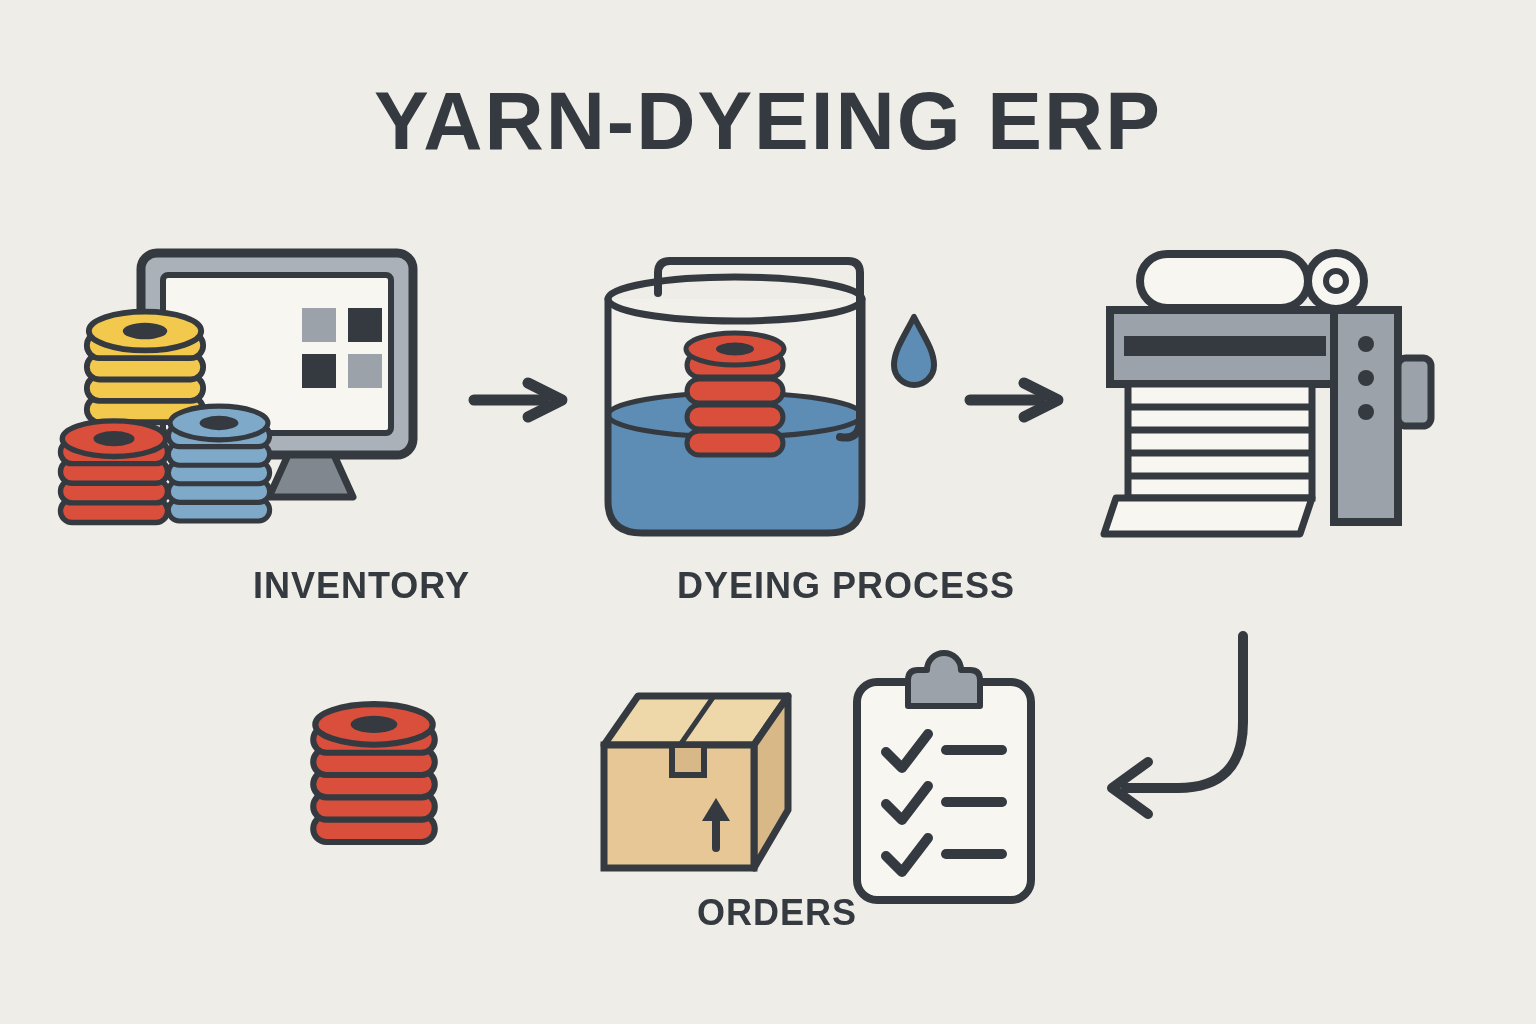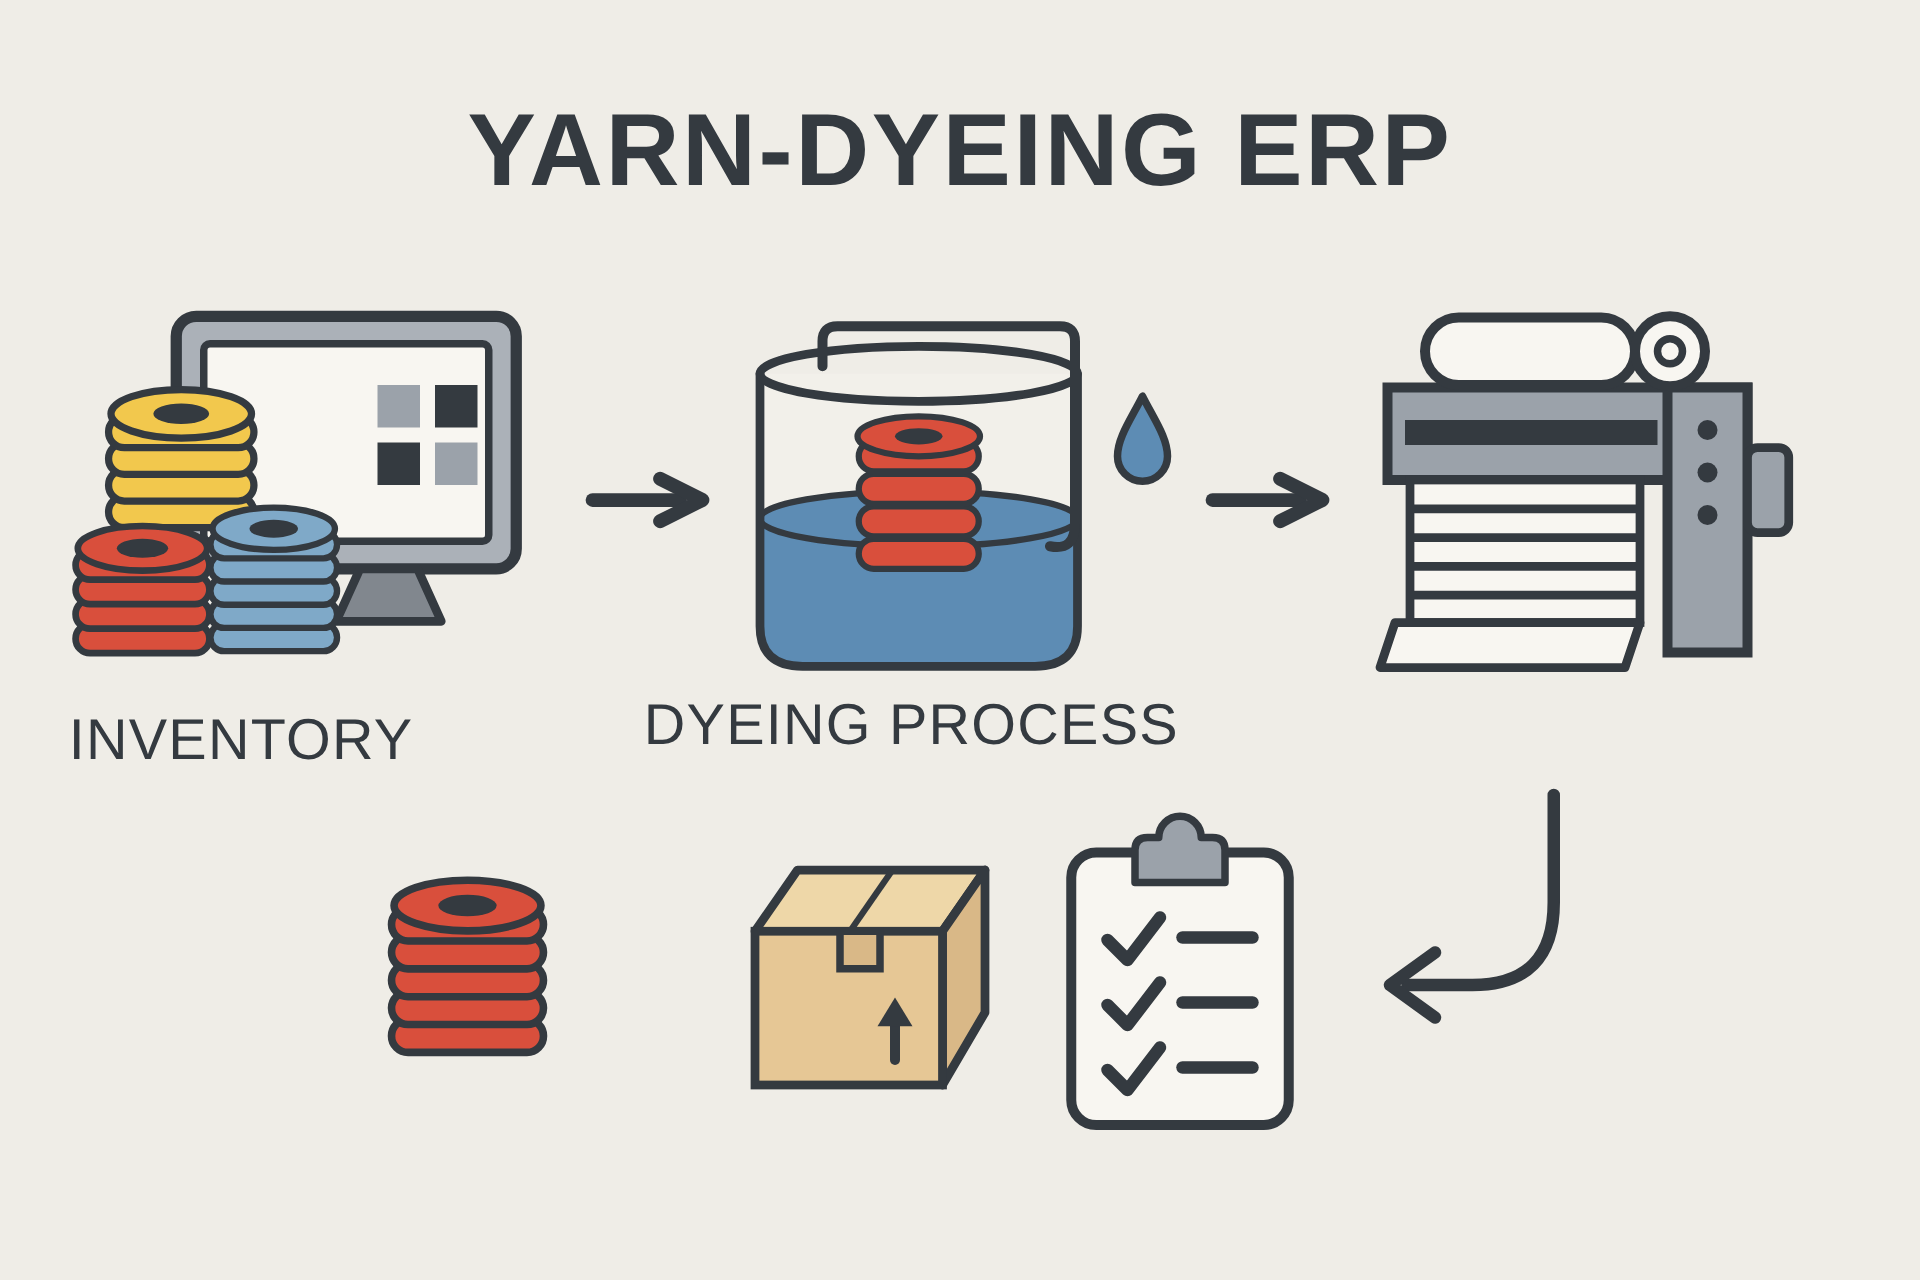--- a/index.html
+++ b/index.html
@@ -21,23 +21,23 @@
     left: 0;
     width: 100%;
     text-align: center;
     font-size: 82px;
     font-weight: 800;
     letter-spacing: 2px;
     color: #343a40;
   }
   .label {
     position: absolute;
-    text-align: left;
-    font-size: 46px;
-    font-weight: 400;
+    text-align: right;
+    font-size: 36px;
+    font-weight: 700;
     letter-spacing: 1px;
     color: #343a40;
     line-height: 1.1;
   }
   svg { display: block; overflow: visible; }
 </style>
 </head>
 <body>
 
 <div class="canvas">
@@ -123,21 +123,21 @@
     <line x1="30" y1="184" x2="214" y2="184" stroke="#343a40" stroke-width="7"></line>
     <line x1="30" y1="207" x2="214" y2="207" stroke="#343a40" stroke-width="7"></line>
     <line x1="30" y1="230" x2="214" y2="230" stroke="#343a40" stroke-width="7"></line>
     <polygon points="18,252 214,252 202,288 6,288" fill="#f8f6f1" stroke="#343a40" stroke-width="7" stroke-linejoin="round"></polygon>
     <rect x="42" y="8" width="168" height="54" rx="27" fill="#f8f6f1" stroke="#343a40" stroke-width="8"></rect>
     <circle cx="238" cy="35" r="28" fill="#f8f6f1" stroke="#343a40" stroke-width="8"></circle>
     <circle cx="238" cy="35" r="10" fill="none" stroke="#343a40" stroke-width="6"></circle>
   </svg>
 
   <div class="label" style="left:55px;top:566px;width:415px">INVENTORY</div>
-  <div class="label" style="left:515px;top:554px;width:500px">DYEING PROCESS</div>
+  <div class="label" style="left:515px;top:566px;width:500px">DYEING PROCESS</div>
 
   <svg class="abs" style="left:308px;top:692px" width="132" height="156" viewBox="0 0 130 154">
     <rect x="5" y="122" width="120" height="26" rx="13" fill="#d94f3c" stroke="#343a40" stroke-width="6"></rect>
     <rect x="5" y="100" width="120" height="26" rx="13" fill="#d94f3c" stroke="#343a40" stroke-width="6"></rect>
     <rect x="5" y="78" width="120" height="26" rx="13" fill="#d94f3c" stroke="#343a40" stroke-width="6"></rect>
     <rect x="5" y="56" width="120" height="26" rx="13" fill="#d94f3c" stroke="#343a40" stroke-width="6"></rect>
     <rect x="5" y="34" width="120" height="26" rx="13" fill="#d94f3c" stroke="#343a40" stroke-width="6"></rect>
     <ellipse cx="65" cy="32" rx="58" ry="20" fill="#d94f3c" stroke="#343a40" stroke-width="6"></ellipse>
     <ellipse cx="65" cy="32" rx="23" ry="8.5" fill="#343a40"></ellipse>
   </svg>
@@ -161,14 +161,15 @@
     <line x1="96" y1="152" x2="152" y2="152" stroke="#343a40" stroke-width="10" stroke-linecap="round"></line>
     <polyline points="36,206 52,222 78,188" fill="none" stroke="#343a40" stroke-width="10" stroke-linecap="round" stroke-linejoin="round"></polyline>
     <line x1="96" y1="204" x2="152" y2="204" stroke="#343a40" stroke-width="10" stroke-linecap="round"></line>
   </svg>
 
   <svg class="abs" style="left:1078px;top:630px" width="185" height="200" viewBox="0 0 185 200">
     <path d="M165,6 V92 Q165,158 100,158 H48" fill="none" stroke="#343a40" stroke-width="10" stroke-linecap="round"></path>
     <polyline points="70,132 34,158 70,184" fill="none" stroke="#343a40" stroke-width="10" stroke-linecap="round" stroke-linejoin="round"></polyline>
   </svg>
 
+  <div class="label" style="left:557px;top:893px;width:300px">ORDERS</div>
 
 </div>
 
 </body></html>

